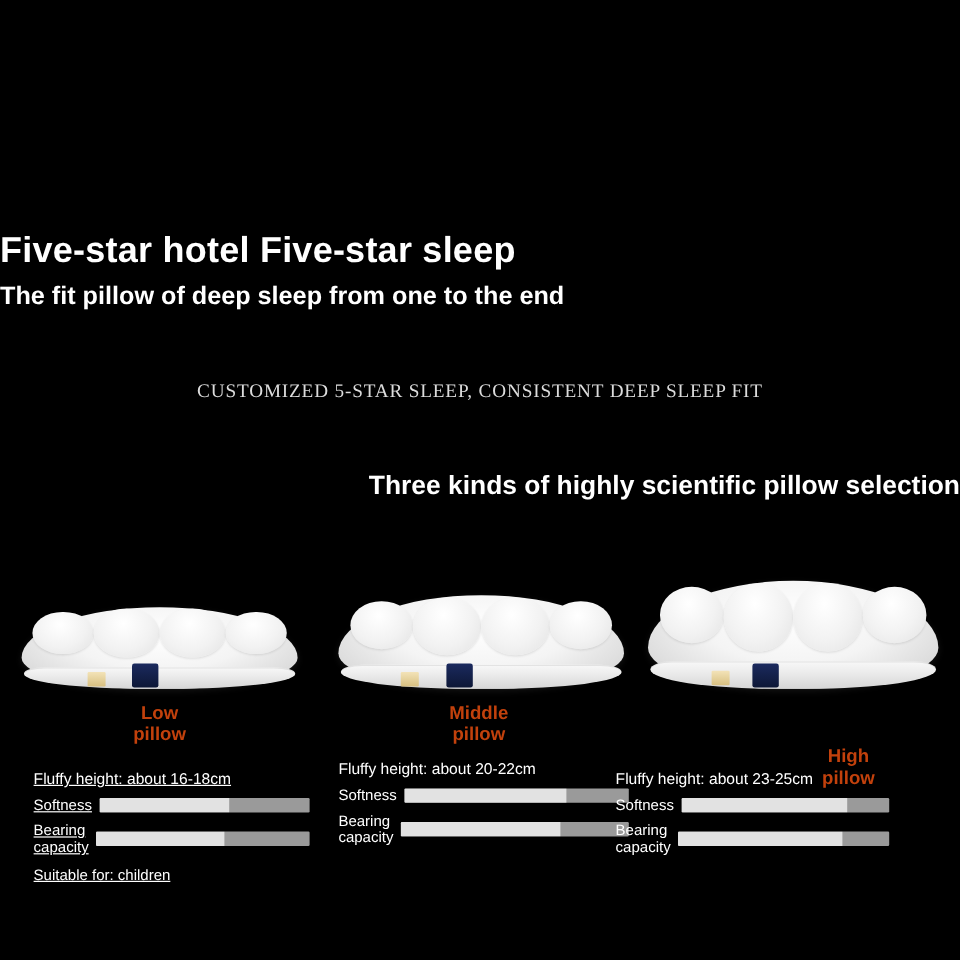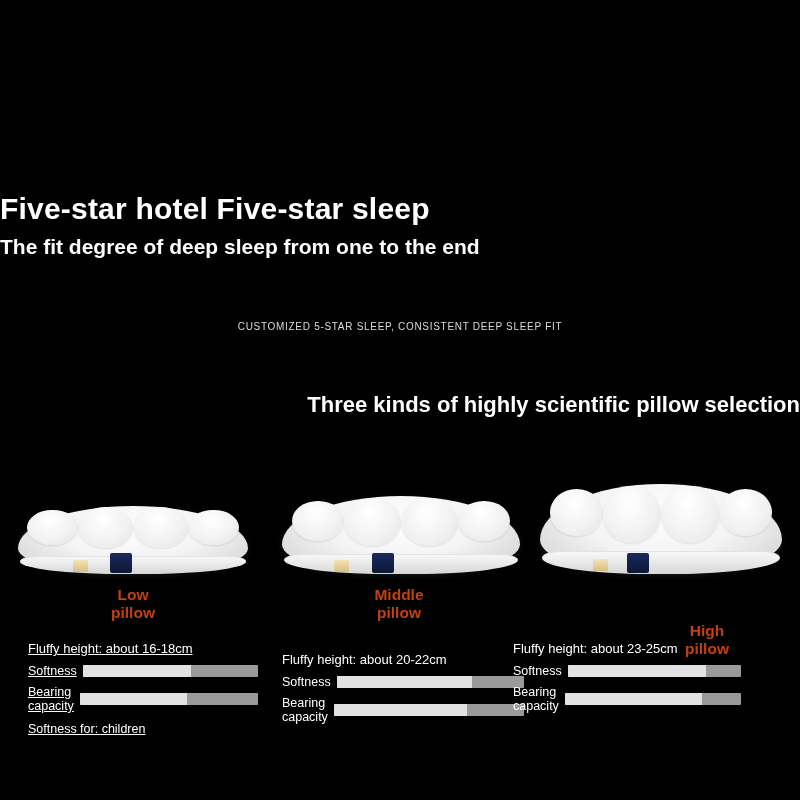--- a/index.html
+++ b/index.html
@@ -43,24 +43,25 @@
     margin-top: 4px;
   }
   .caps-block {
     position: absolute;
     top: 318px;
     left: 0;
     width: 800px;
     text-align: center;
   }
   .caps-line {
-    font-size: 10px;
+    font-size: 16px;
     letter-spacing: 0.7px;
     line-height: 18px;
     color: #dcdcdc;
+    font-family: Liberation Serif, serif;
   }
   .section-title {
     position: absolute;
     top: 392px;
     left: 0;
     width: 800px;
     text-align: right;
     font-size: 22px;
     font-weight: bold;
     color: #ffffff;
@@ -178,21 +179,21 @@
     color: #ffffff;
   }
 </style>
 </head>
 <body>
 
 <div class="page">
 
   <div class="headline-block">
     <div class="title-main">Five-star hotel Five-star sleep</div>
-    <div class="title-sub">The fit degree of deep sleep from one to the end</div>
+    <div class="title-sub">The fit pillow of deep sleep from one to the end</div>
   </div>
 
   <div class="caps-block">
     <div class="caps-line">CUSTOMIZED 5-STAR SLEEP, CONSISTENT DEEP SLEEP FIT</div>
   </div>
 
   <div class="section-title">Three kinds of highly scientific pillow selection</div>
 
   <div class="pillows">
 
@@ -253,24 +254,24 @@
     </div>
     <div class="bar-row">
       <div class="bar-label two-line">
         <div>Bearing</div>
         <div>capacity</div>
       </div>
       <div class="bar-track">
         <div class="bar-fill" style="width:60%;"></div>
       </div>
     </div>
-    <div class="spec-suitable">Softness for: children</div>
-  </div>
-
-  <div class="spec" style="left:282px; top:632px; width:242px;margin-top:19px;">
+    <div class="spec-suitable">Suitable for: children</div>
+  </div>
+
+  <div class="spec" style="left:282px; top:632px; width:242px;">
     <div class="spec-height">Fluffy height: about 20-22cm</div>
     <div class="bar-row">
       <div class="bar-label">Softness</div>
       <div class="bar-track">
         <div class="bar-fill" style="width:72%;"></div>
       </div>
     </div>
     <div class="bar-row">
       <div class="bar-label two-line">
         <div>Bearing</div>

